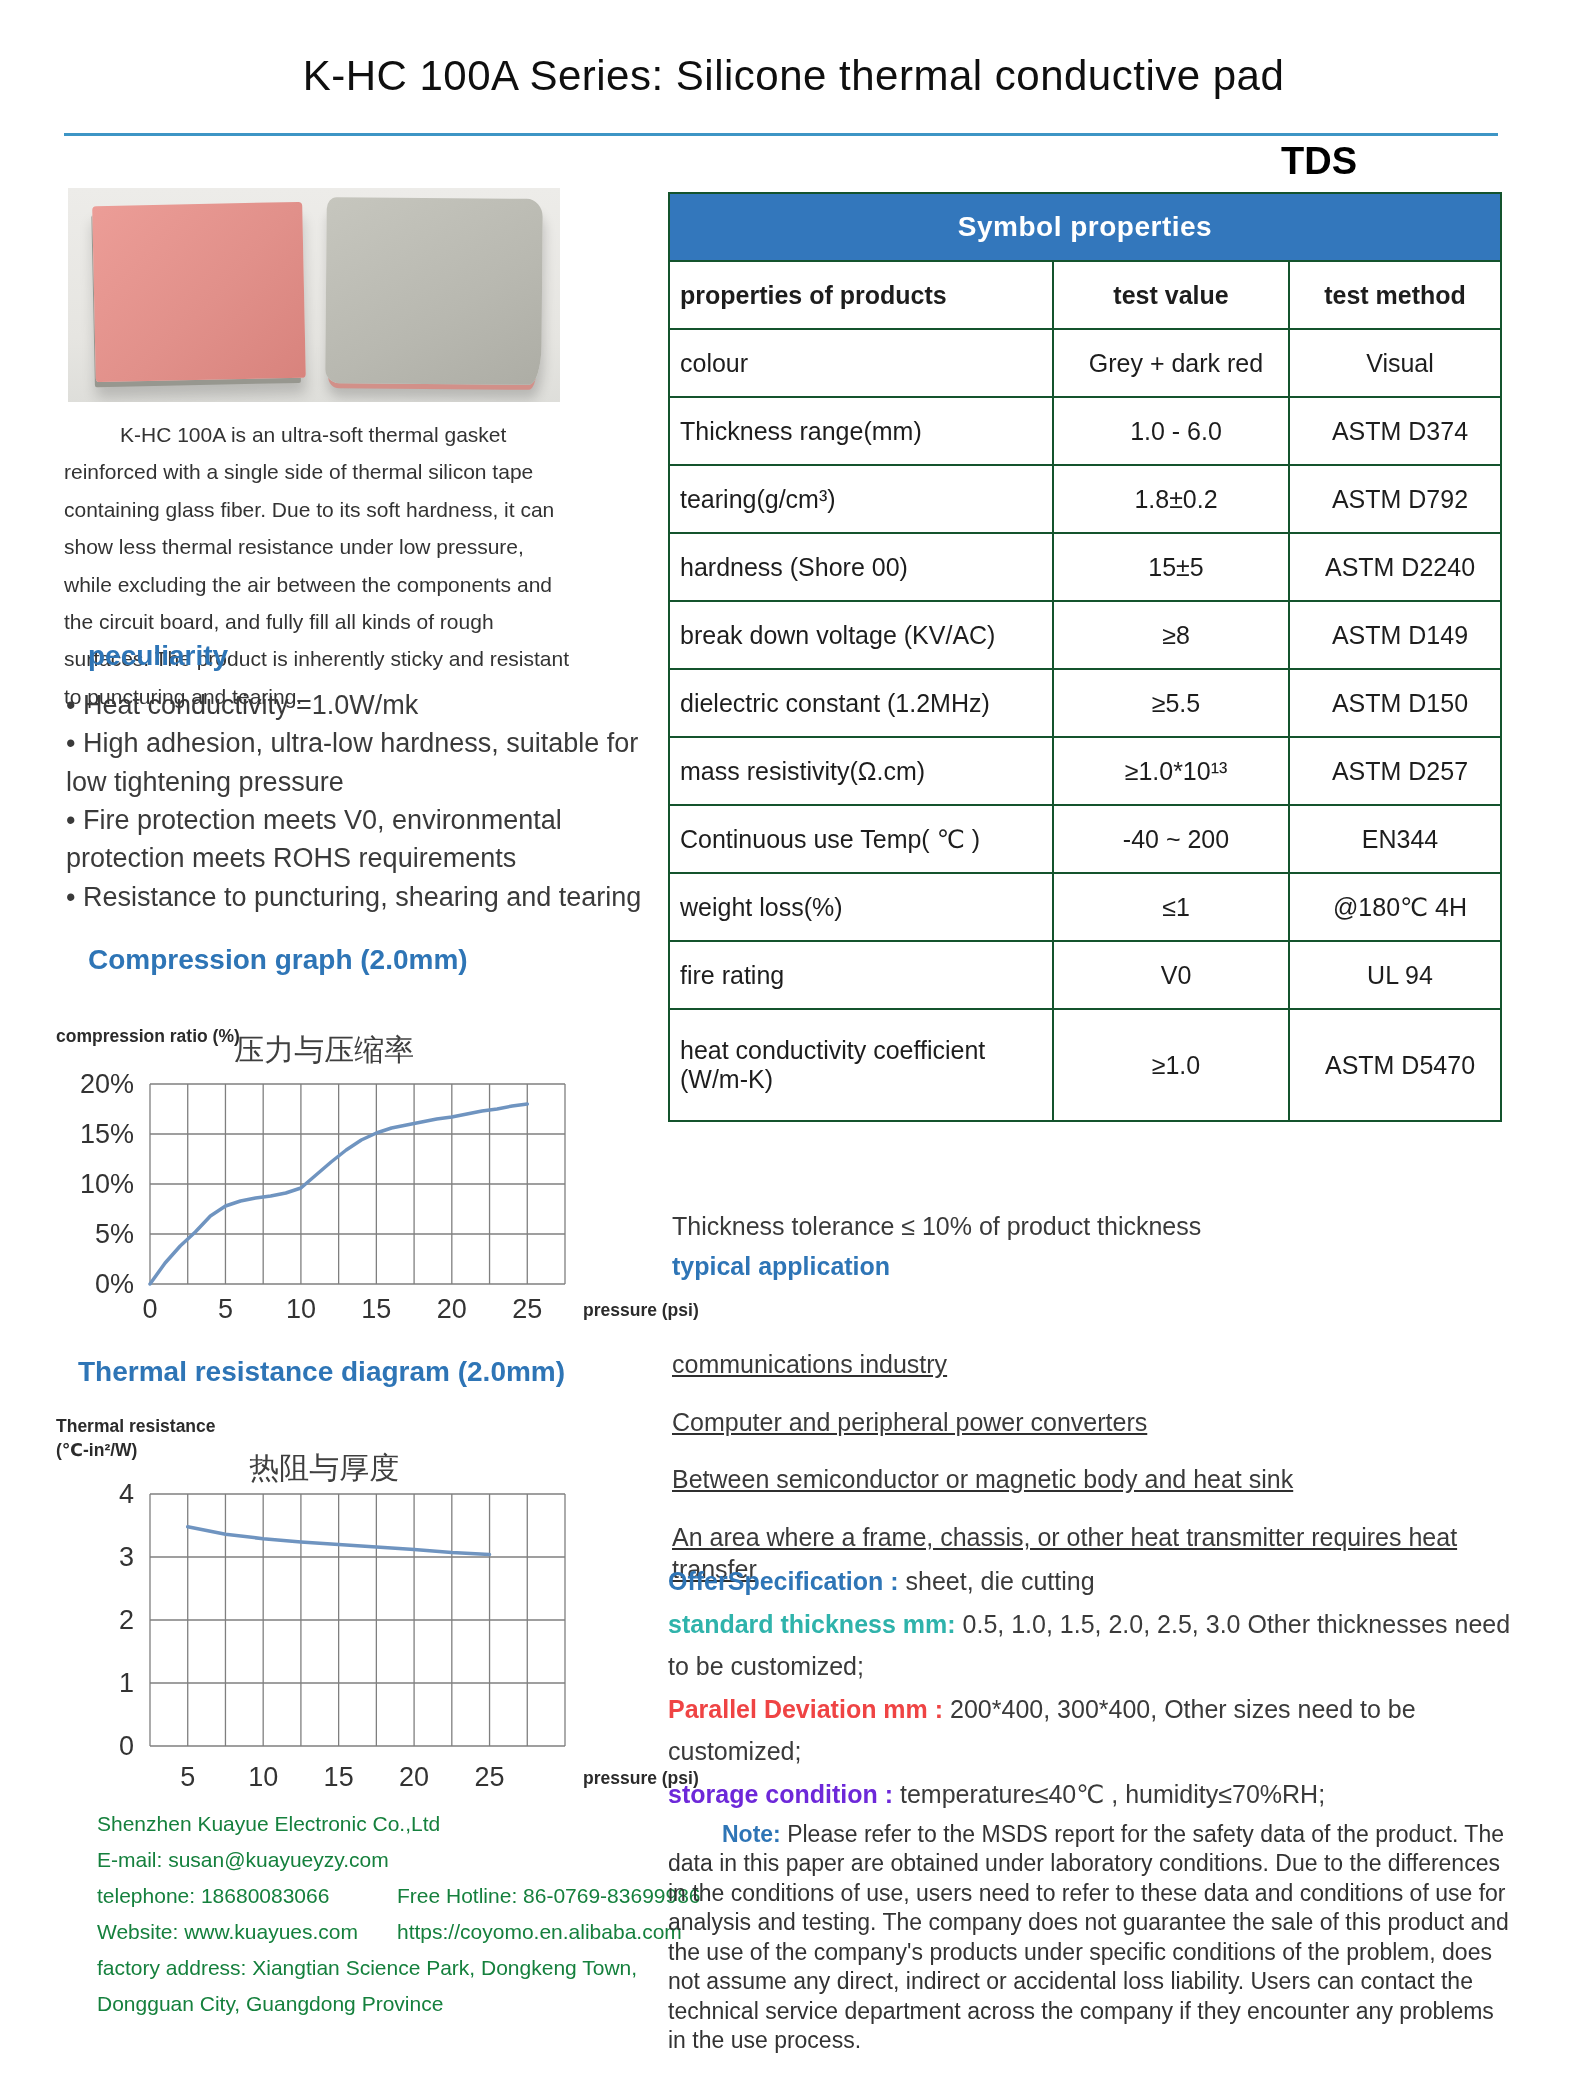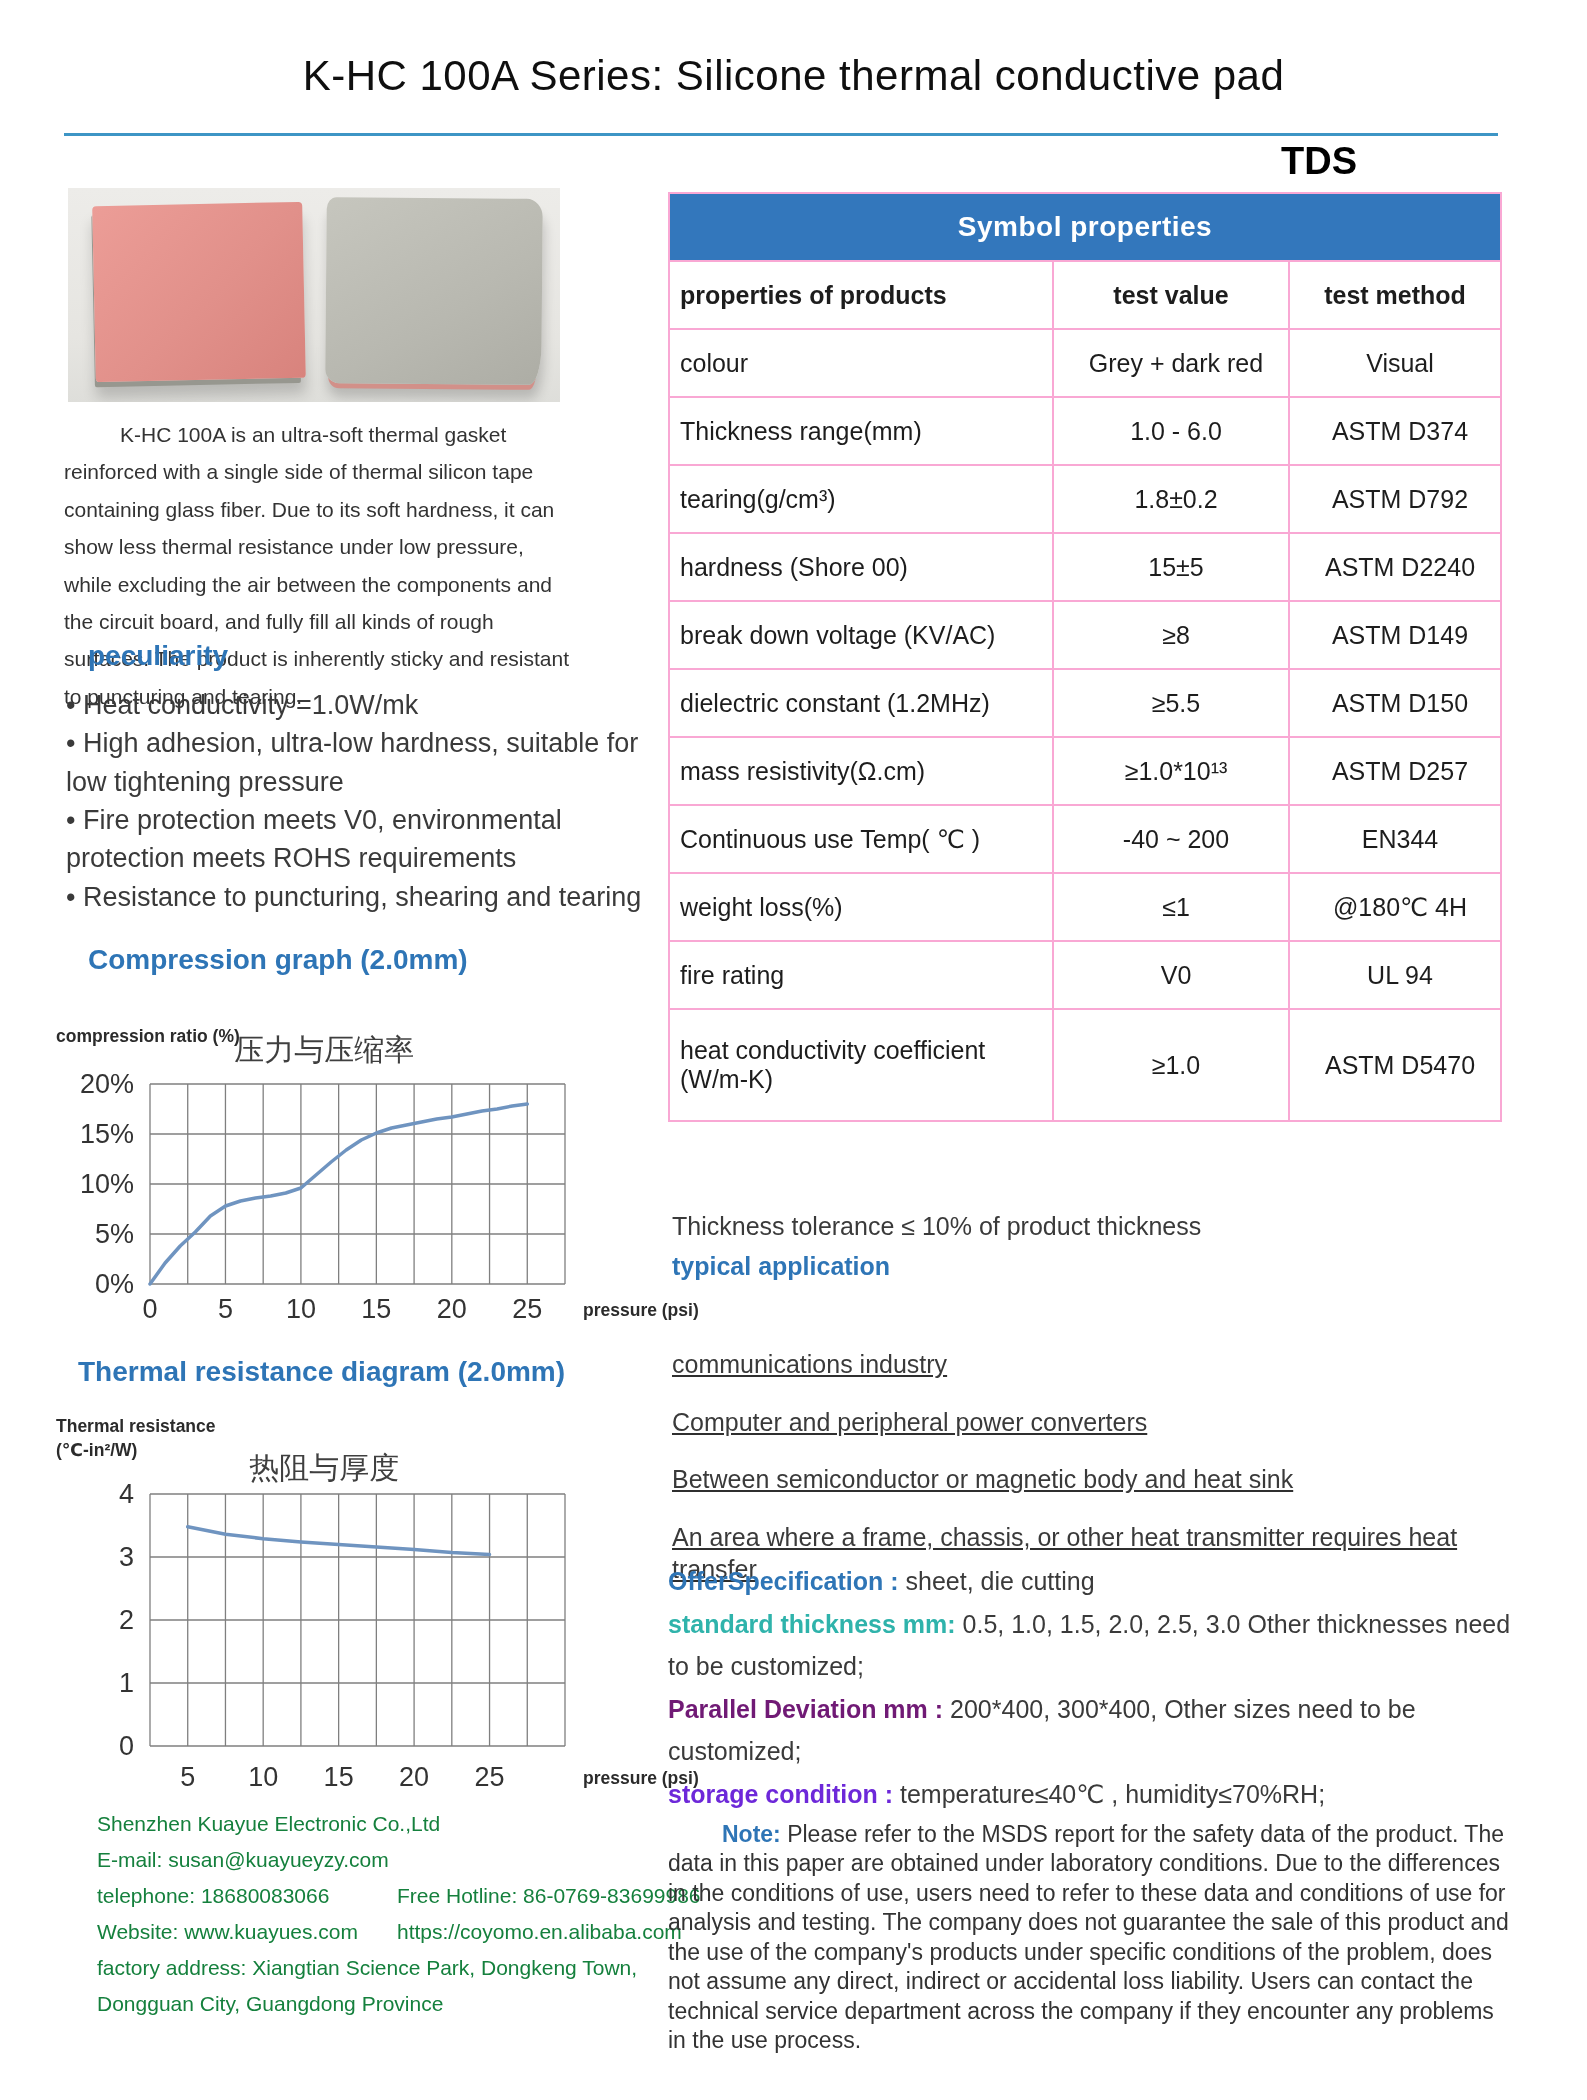--- a/index.html
+++ b/index.html
@@ -50,21 +50,21 @@
   svg{font-family:"Liberation Sans","DejaVu Sans",sans-serif;}
   
   .contact{position:absolute;left:97px;top:1806px;width:560px;font-size:21px;color:#15803d;}
   .contact-line{line-height:36px;white-space:nowrap;}
   .seg-wide{display:inline-block;min-width:300px;}
   
   .props{
     position:absolute;left:668px;top:192px;width:832px;
     border-collapse:collapse;table-layout:fixed;font-size:25px;color:#1d1d1d;
   }
-  .props th,.props td{border:2px solid #f9a8d4;padding:0 10px;}
+  .props th,.props td{border:2px solid #14532d;padding:0 10px;}
   .tbl-title{
     background:#3377bc;color:#fff;font-size:28px;font-weight:bold;
     text-align:center;height:68px;letter-spacing:.5px;
   }
   .colhdr th{height:68px;font-weight:bold;}
   .colhdr th:first-child{text-align:left;}
   .props td{height:68px;}
   .props td.c-label{text-align:left;}
   .props td.c-value,.props td.c-method{text-align:center;padding-left:20px;}
   .props tbody tr:last-child td{height:112px;}
@@ -270,19 +270,19 @@
   <div class="app-list" id="app-list">
       <div class="app-item">communications industry</div>
       <div class="app-item">Computer and peripheral power converters</div>
       <div class="app-item">Between semiconductor or magnetic body and heat sink</div>
       <div class="app-item">An area where a frame, chassis, or other heat transmitter requires heat transfer</div>
     </div>
 
   <div class="spec-block" id="spec-block">
       <div class="spec-line"><span class="spec-label" style="color: rgb(46, 117, 182);">OfferSpecification :  </span><span class="spec-text">sheet,  die cutting</span></div>
       <div class="spec-line"><span class="spec-label" style="color: rgb(47, 179, 171);">standard thickness mm:  </span><span class="spec-text">0.5, 1.0, 1.5, 2.0, 2.5, 3.0  Other thicknesses need to be customized;</span></div>
-      <div class="spec-line"><span class="spec-label" style="color: #701a75;">Parallel Deviation mm :  </span><span class="spec-text">200*400,  300*400,  Other sizes need to be customized;</span></div>
+      <div class="spec-line"><span class="spec-label" style="color: #ef4444;">Parallel Deviation mm :  </span><span class="spec-text">200*400,  300*400,  Other sizes need to be customized;</span></div>
       <div class="spec-line"><span class="spec-label" style="color: #6d28d9; text-align: center;">storage condition :  </span><span class="spec-text">temperature≤40℃ , humidity≤70%RH;</span></div>
     </div>
 
   <p class="note"><span class="note-label">Note:</span><span> Please refer to the MSDS report for the safety data of the product. The data in this paper are obtained under laboratory conditions. Due to the differences in the conditions of use, users need to refer to these data and conditions of use for analysis and testing. The company does not guarantee the sale of this product and the use of the company's products under specific conditions of the problem, does not assume any direct, indirect or accidental loss liability. Users can contact the technical service department across the company if they encounter any problems in the use process.</span></p>
 
 </div>
 
 </body></html>

